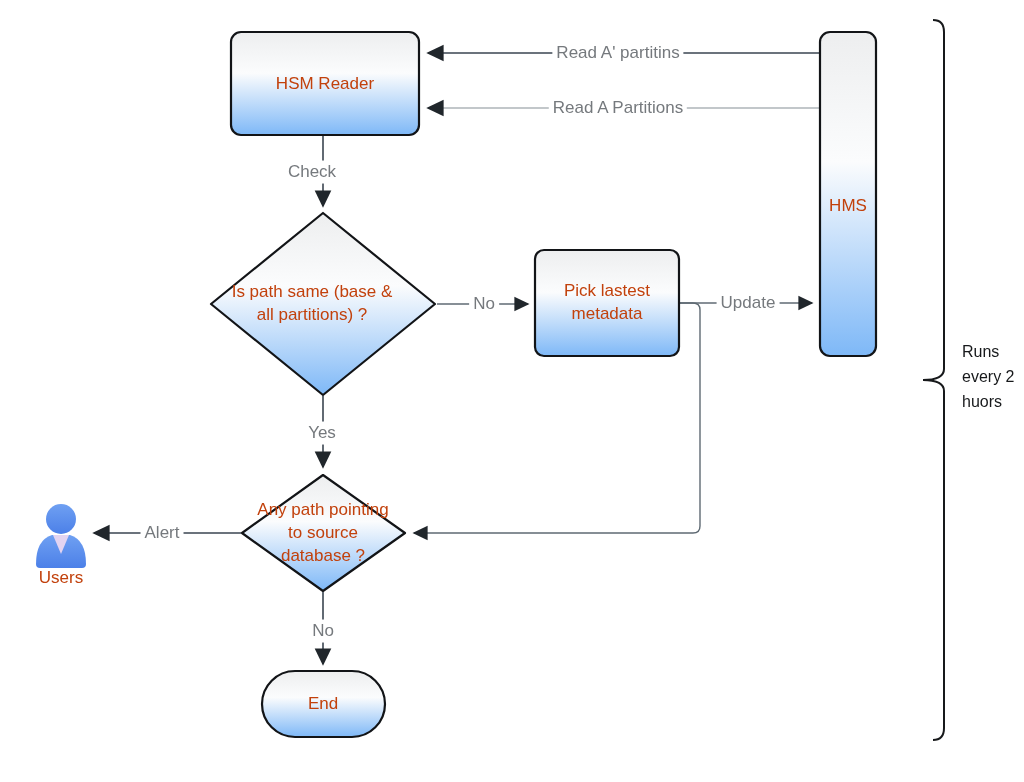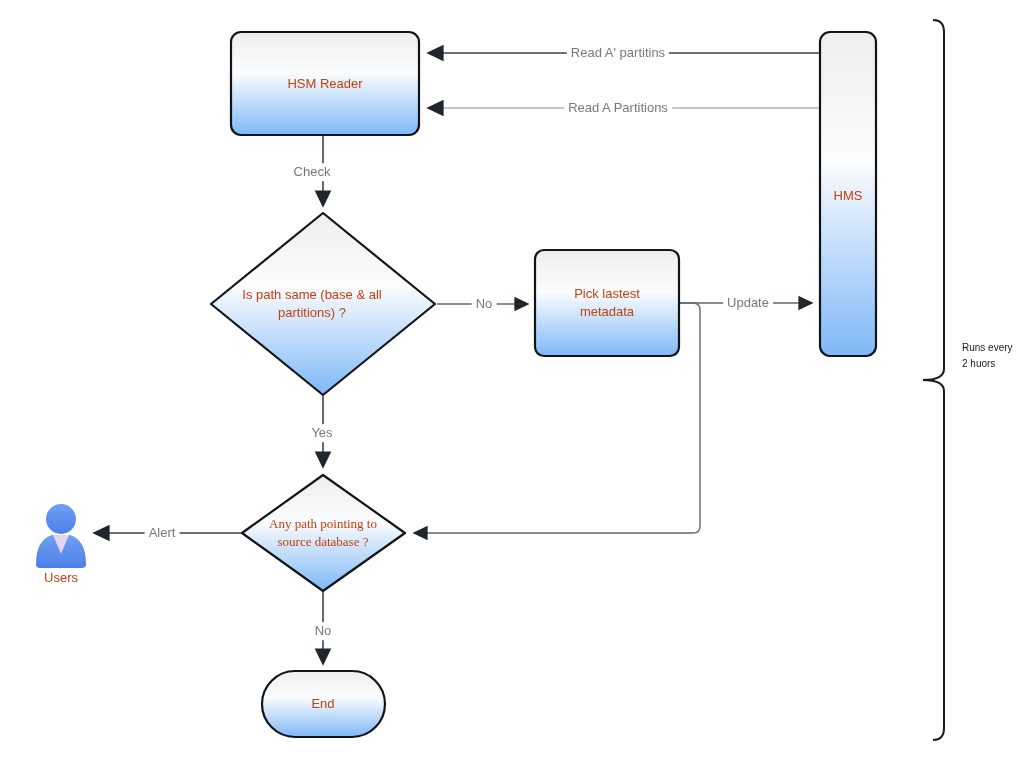--- a/index.html
+++ b/index.html
@@ -7,39 +7,39 @@
     position:relative;
     width:1024px; height:782px;
     background:#ffffff;
     font-family:"Liberation Sans", sans-serif;
     overflow:hidden;
   }
   .canvas svg { position:absolute; left:0; top:0; }
   .lbl {
     position:absolute;
     transform:translate(-50%,-50%);
-    font-size:13px;
+    font-size:17px;
     line-height:1.35;
     pointer-events:none;
   }
   .node-label {
     color:#c2410c;
     text-align:center;
   }
   .edge-label {
     color:#75797d;
     background:#ffffff;
     padding:0 4px;
     white-space:nowrap;
   }
   .note-label {
     position:absolute;
     left:962px; top:340px;
     width:58px;
-    font-size:10px;
+    font-size:16px;
     line-height:1.55;
     color:#17191b;
     text-align:left;
   }
 </style>
 </head>
 <body>
 
 <div class="canvas">
 
@@ -87,24 +87,24 @@
     <g transform="translate(34,500)">
       <circle cx="27" cy="19" r="15" fill="url(#gradPerson)"></circle>
       <path d="M2,64 Q2,40 18,35 L36,35 Q52,40 52,64 Q52,68 48,68 L6,68 Q2,68 2,64 Z" fill="url(#gradPerson)"></path>
       <path d="M19,35 L35,35 L27,54 Z" fill="#E3D4F1"></path>
     </g>
 
     <path d="M933,20 Q944,20 944,32 L944,369 Q944,380 923,380 Q944,380 944,391 L944,728 Q944,740 933,740" stroke="#17191B" stroke-width="2" fill="none"></path>
   </svg>
 
   <div class="lbl node-label" style="left:325px; top:84px;">HSM Reader</div>
-  <div class="lbl node-label" style="left:848px; top:196px;">HMS</div>
+  <div class="lbl node-label" style="left:848px; top:206px;">HMS</div>
   <div class="lbl node-label" style="left:607px; top:303px; width:106px;text-align:center;">Pick lastest metadata</div>
   <div class="lbl node-label" style="left:312px; top:304px; width:168px;">Is path same (base &amp; all partitions) ?</div>
-  <div class="lbl node-label" style="left:323px; top:533px; width:136px;font-family:Liberation Serif, serif;">Any path pointing to source database ?</div>
+  <div class="lbl node-label" style="left:323px; top:533px; width:136px;">Any path pointing to source database ?</div>
   <div class="lbl node-label" style="left:323px; top:704px;">End</div>
   <div class="lbl node-label" style="left:61px; top:578px;">Users</div>
 
   <div class="lbl edge-label" style="left:618px; top:53px;">Read A' partitins</div>
   <div class="lbl edge-label" style="left:618px; top:108px;">Read A Partitions</div>
   <div class="lbl edge-label" style="left:312px; top:172px;">Check</div>
   <div class="lbl edge-label" style="left:484px; top:304px;">No</div>
   <div class="lbl edge-label" style="left:748px; top:303px;">Update</div>
   <div class="lbl edge-label" style="left:322px; top:433px;">Yes</div>
   <div class="lbl edge-label" style="left:162px; top:533px;">Alert</div>

